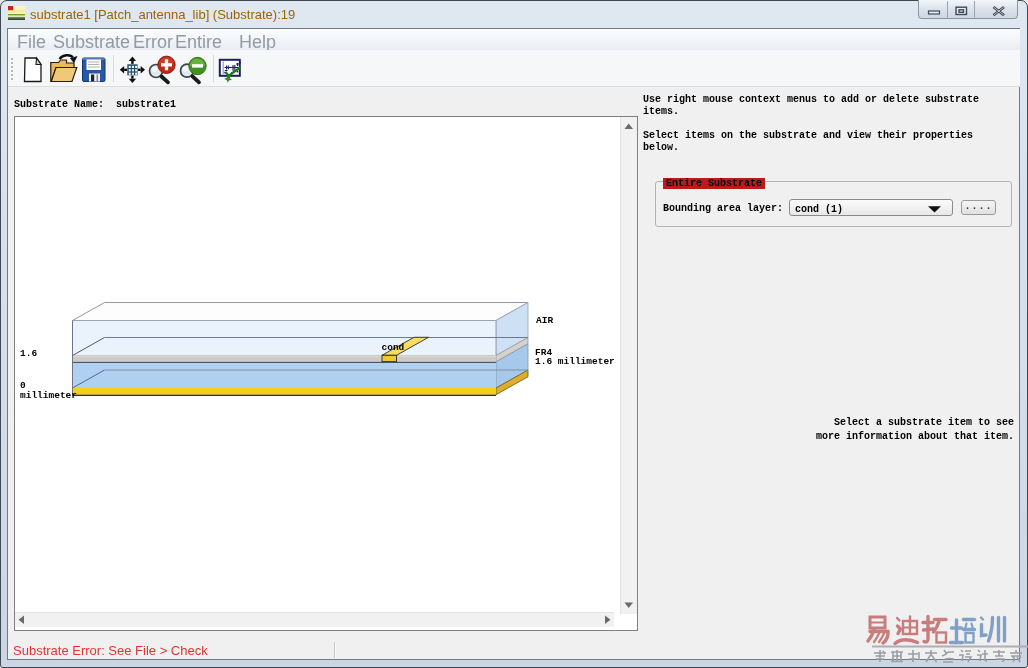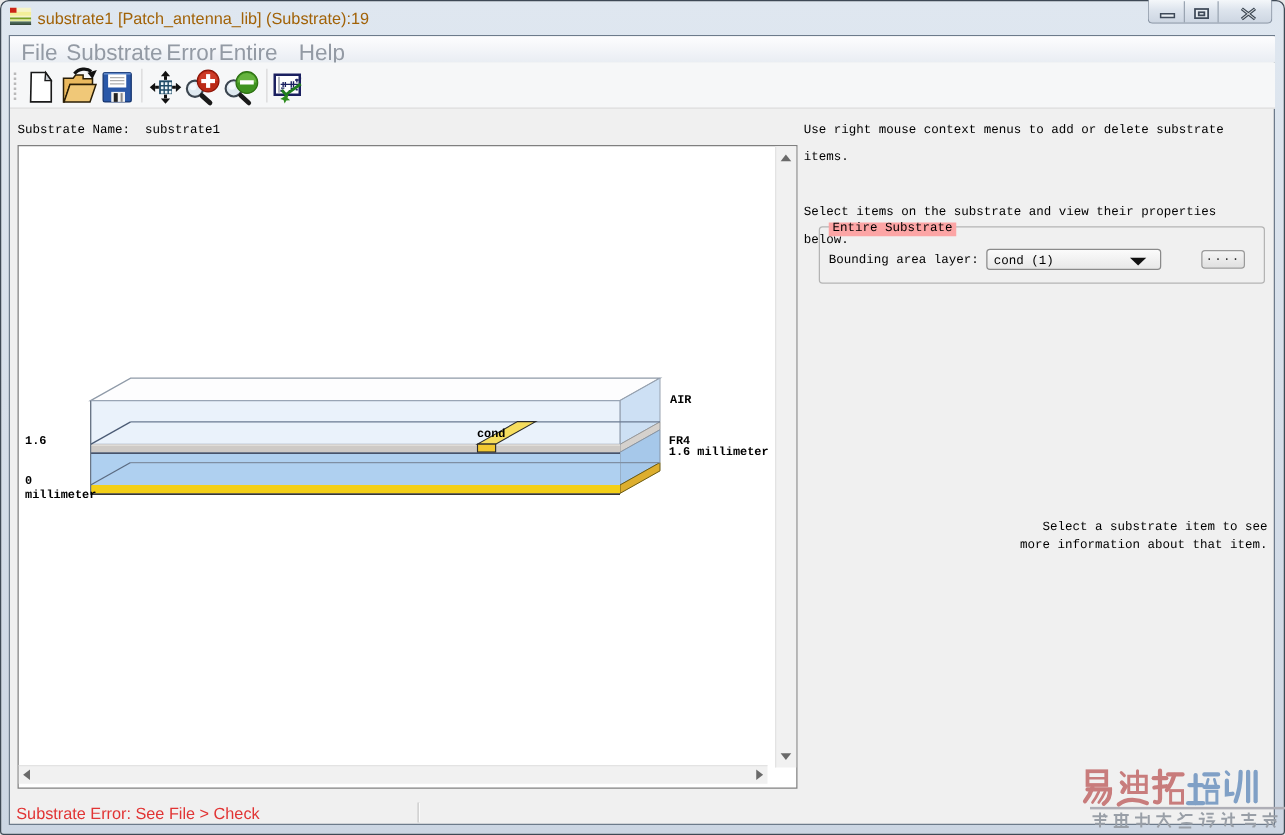--- a/index.html
+++ b/index.html
@@ -18,31 +18,31 @@
 #btns{left:918px;top:0px;width:100px;height:19px;background:linear-gradient(#f4f7fa,#dde4ed 45%,#cdd6e2);
  border:1px solid #8b96a5;border-top:none;border-radius:0 0 4px 4px;box-sizing:border-box;}
 .btnsep{top:1px;width:1px;height:17px;background:#9aa5b2;}
 
 #menubar{left:8px;top:29px;width:1012px;height:21px;
  background:linear-gradient(#fdfdfe,#e9edf3);font-size:18px;color:#939aa4;}
 #menubar span{position:absolute;top:3px;}
 
 #toolbar{left:8px;top:50px;width:1012px;height:37px;background:#f6f7f8;border-bottom:1px solid #dcdcdc;box-sizing:border-box;}
 
-.mono{font-family:"Liberation Mono",monospace;font-weight:normal;color:#000;}
+.mono{font-family:"Liberation Mono",monospace;font-weight:bold;color:#000;}
 #subname{left:14px;top:98.5px;font-size:10px;white-space:pre;}
 #canvas{left:14px;top:116px;width:624px;height:515px;background:#fff;border:1px solid #7f7f7f;box-sizing:border-box;}
 #vscroll{position:absolute;right:0px;top:0px;width:16px;height:497px;background:#f1f1f1;border-left:1px solid #e3e3e3;}
 #hscroll{position:absolute;left:0px;bottom:3px;width:599px;height:14px;background:#f1f1f1;border-top:1px solid #e3e3e3;}
 
-#rp1{left:643px;top:94px;font-size:10px;line-height:22px;white-space:pre;}
+#rp1{left:643px;top:94px;font-size:10px;line-height:12px;white-space:pre;}
 #gbox{left:655px;top:181px;width:357px;height:46px;border:1px solid #b4b4b4;border-radius:3px;box-sizing:border-box;}
-#gboxlbl{left:663px;top:177.5px;font-size:10px;background:#fca5a5;padding:0 3px;}
+#gboxlbl{left:663px;top:177.5px;font-size:10px;background:#b91c1c;padding:0 3px;}
 #blbl{left:663px;top:203px;font-size:10px;text-align:right;}
-#combo{left:789px;top:199px;width:140px;height:17px;border:1px solid #8a8a8a;border-radius:3px;box-sizing:border-box;
+#combo{left:789px;top:199px;width:164px;height:17px;border:1px solid #8a8a8a;border-radius:3px;box-sizing:border-box;
  background:linear-gradient(#fbfbfb,#e8e8e8);}
 #combotxt{left:5px;top:3.5px;font-size:10px;}
 #dots{left:961px;top:200px;width:35px;height:15px;border:1px solid #9a9a9a;border-radius:3px;box-sizing:border-box;
  background:linear-gradient(#f5f5f5,#e0e0e0);font-size:10px;text-align:center;line-height:11px;letter-spacing:1px;color:#333;}
 #rp2{left:643px;top:415.5px;width:371px;text-align:right;font-size:10px;line-height:14.4px;white-space:pre;}
 
 #status{left:13px;top:643px;font-size:13px;color:#e13434;text-align:right;}
 #stsep{left:334px;top:642px;width:1px;height:16px;background:#c6c6c6;border-right:1px solid #fbfbfb;}
 </style></head>
 <body>

